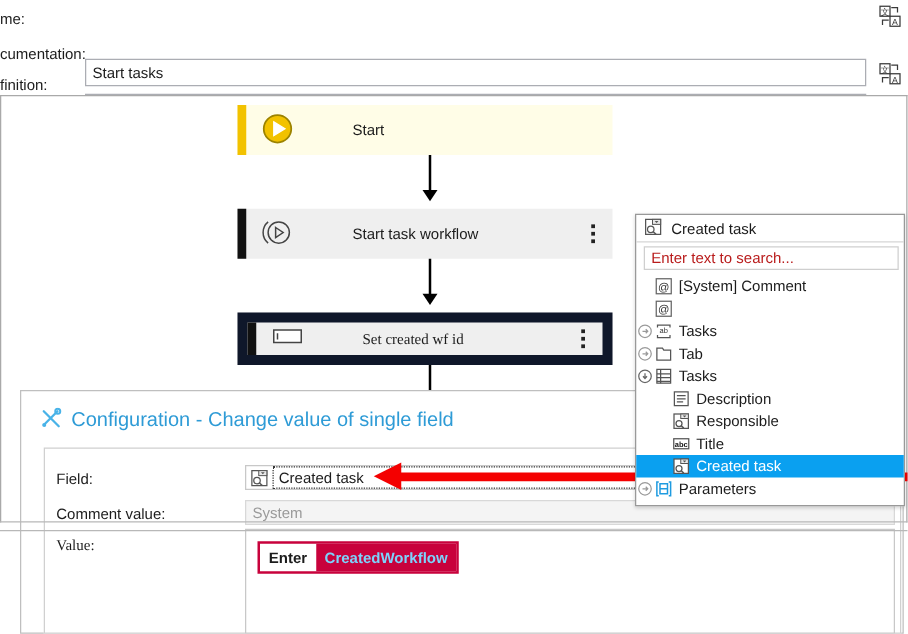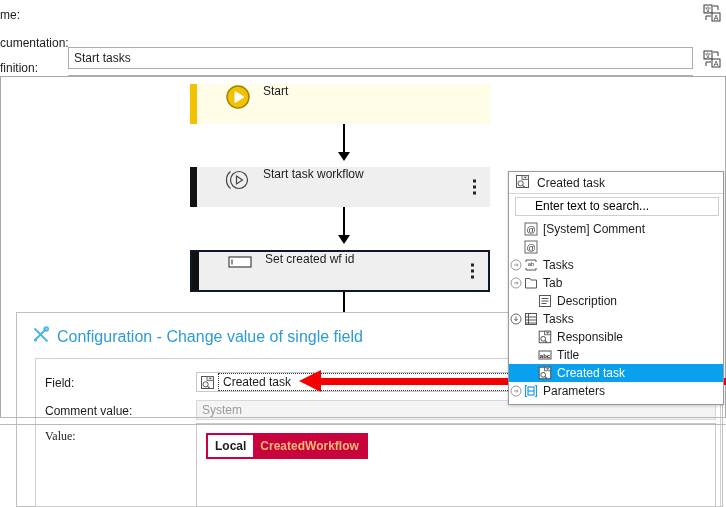--- a/index.html
+++ b/index.html
@@ -46,27 +46,28 @@
   .node{
     box-sizing:border-box;
     position:absolute;
     height:40px;
     display:flex;
     align-items:center;
   }
   .node .bar{width:7px;height:100%;flex:0 0 7px;}
   .node .body{
     flex:1;height:100%;
-    display:flex;
-    padding-left:28px;
+    display:flex;align-items:center;
+    padding-left:12px;
     box-sizing:border-box;
     position:relative;
+    gap:35px;
   }
   .node .nlabel{font-size:12px;color:#1c1c1c;margin-left:12px;}
-  .node.selected{border:2px solid #0f172a;}
+  .node.selected{border:8px solid #0f172a;font-family:Liberation Serif, serif;}
   .kebab{
     position:absolute;right:14px;top:50%;transform:translateY(-50%);
     display:flex;flex-direction:column;gap:3px;align-items:center;
   }
   .kebab i{display:block;width:3px;height:3px;background:#222;}
 
   
   .arrowline{position:absolute;width:2px;background:#000;}
   .arrowhead{
     position:absolute;width:0;height:0;
@@ -124,21 +125,21 @@
     display:inline-flex;align-items:center;
     border:2px solid #c8023c;
     height:22px;
     background:#ffffff;
   }
   .token .tk-local{
     padding:0 7px;font-size:12px;font-weight:bold;color:#1c1c1c;
     line-height:22px;
   }
   .token .tk-name{
-    padding:0 7px;font-size:12px;font-weight:bold;color:#fdba74;
+    padding:0 7px;font-size:12px;font-weight:bold;color:#7dd3fc;
     background:#c8023c;line-height:22px;height:100%;
   }
 
   
   .ddpanel{
     box-sizing:border-box;
     background:#ffffff;
     border:1px solid #999999;
     box-shadow:0 1px 3px rgba(0,0,0,.18);
   }
@@ -150,23 +151,23 @@
     padding-left:6px;gap:7px;
     font-size:12px;
   }
   .dd-search{
     box-sizing:border-box;
     margin:3px 4px 2px 6px;
     height:19px;
     border:1px solid #cfcfcf;
     background:#ffffff;
     line-height:17px;
-    padding-left:19px;
-    font-size:12px;
-    color:#000000;
+    padding-left:5px;
+    font-size:12px;
+    color:#b91c1c;
   }
   .tree{padding-top:2px;}
   .trow{
     height:18px;
     display:flex;align-items:center;
     font-size:12px;
     white-space:nowrap;
   }
   .trow .texp{width:14px;flex:0 0 14px;display:flex;align-items:center;justify-content:center;}
   .trow .ticon{width:16px;flex:0 0 16px;display:flex;align-items:center;justify-content:center;margin-right:4px;}
@@ -307,21 +308,21 @@
   </span>
   <span class="focusbox">Created task</span>
 </div>
 
 <div class="abs lbl" style="left:45px;top:404px;">Comment value:</div>
 <div class="abs readonly" style="left:196px;top:400px;width:520px;">System</div>
 
 <div class="abs lbl" style="left:45px;top:429px;font-family:Liberation Serif, serif;">Value:</div>
 <div class="abs valuearea" style="left:196px;top:423px;width:520px;height:84px;">
   <div class="token" style="margin:9px 0 0 9px;">
-    <span class="tk-local">Local</span>
+    <span class="tk-local">Enter</span>
     <span class="tk-name">CreatedWorkflow</span>
   </div>
 </div>
 
 <div class="hline" style="left:0px;top:417px;width:726px;"></div>
 <div class="hline" style="left:0px;top:424px;width:726px;"></div>
 
 <div class="redshaft abs" style="left:320px;top:378px;width:406px;"></div>
 <div class="redhead abs" style="left:299px;top:370px;"></div>
 
@@ -387,32 +388,20 @@
           </svg>
       </span>
       <span class="ticon">
         <svg width="14" height="14" viewBox="0 0 14 14">
             <path d="M1.5 4 V12 H12.5 V4 H7 L6 2.5 H1.5 Z" fill="#fff" stroke="#555" stroke-width="1"></path>
           </svg>
       </span>
       <span class="tlabel">Tab</span>
     </div>
 
-    <div class="trow indent2">
-      <span class="ticon">
-        <svg width="14" height="14" viewBox="0 0 14 14">
-            <rect x="1.5" y="1.5" width="11" height="11" fill="#fff" stroke="#555" stroke-width="1"></rect>
-            <line x1="3.5" y1="4.5" x2="10.5" y2="4.5" stroke="#555" stroke-width="1"></line>
-            <line x1="3.5" y1="7" x2="10.5" y2="7" stroke="#555" stroke-width="1"></line>
-            <line x1="3.5" y1="9.5" x2="8.5" y2="9.5" stroke="#555" stroke-width="1"></line>
-          </svg>
-      </span>
-      <span class="tlabel">Description</span>
-    </div>
-
     <div class="trow">
       <span class="texp">
         <svg width="12" height="12" viewBox="0 0 12 12">
             <circle cx="6" cy="6" r="5" fill="none" stroke="#666" stroke-width="1"></circle>
             <path d="M6 3.5 V7.5 M4.4 6 L6 7.8 L7.6 6" fill="none" stroke="#666" stroke-width="1"></path>
           </svg>
       </span>
       <span class="ticon">
         <svg width="14" height="14" viewBox="0 0 14 14">
             <rect x="1.5" y="1.5" width="11" height="11" fill="#fff" stroke="#555" stroke-width="1"></rect>
@@ -421,20 +410,32 @@
             <line x1="1.5" y1="11" x2="12.5" y2="11" stroke="#555" stroke-width="1"></line>
             <line x1="4.5" y1="1.5" x2="4.5" y2="12.5" stroke="#555" stroke-width="1"></line>
           </svg>
       </span>
       <span class="tlabel">Tasks</span>
     </div>
 
     <div class="trow indent2">
       <span class="ticon">
         <svg width="14" height="14" viewBox="0 0 14 14">
+            <rect x="1.5" y="1.5" width="11" height="11" fill="#fff" stroke="#555" stroke-width="1"></rect>
+            <line x1="3.5" y1="4.5" x2="10.5" y2="4.5" stroke="#555" stroke-width="1"></line>
+            <line x1="3.5" y1="7" x2="10.5" y2="7" stroke="#555" stroke-width="1"></line>
+            <line x1="3.5" y1="9.5" x2="8.5" y2="9.5" stroke="#555" stroke-width="1"></line>
+          </svg>
+      </span>
+      <span class="tlabel">Description</span>
+    </div>
+
+    <div class="trow indent2">
+      <span class="ticon">
+        <svg width="14" height="14" viewBox="0 0 14 14">
             <rect x="1.2" y="1.2" width="11.5" height="11.5" fill="#fff" stroke="#555" stroke-width="1"></rect>
             <rect x="6.6" y="1.2" width="6.1" height="3.6" fill="#e8e8e8" stroke="#555" stroke-width="0.8"></rect>
             <polygon points="8.2,2.3 11.1,2.3 9.65,3.9" fill="#555"></polygon>
             <circle cx="5.2" cy="8.8" r="2.4" fill="none" stroke="#555" stroke-width="1"></circle>
             <line x1="7" y1="10.6" x2="9" y2="12.5" stroke="#555" stroke-width="1.2"></line>
           </svg>
       </span>
       <span class="tlabel">Responsible</span>
     </div>
 

